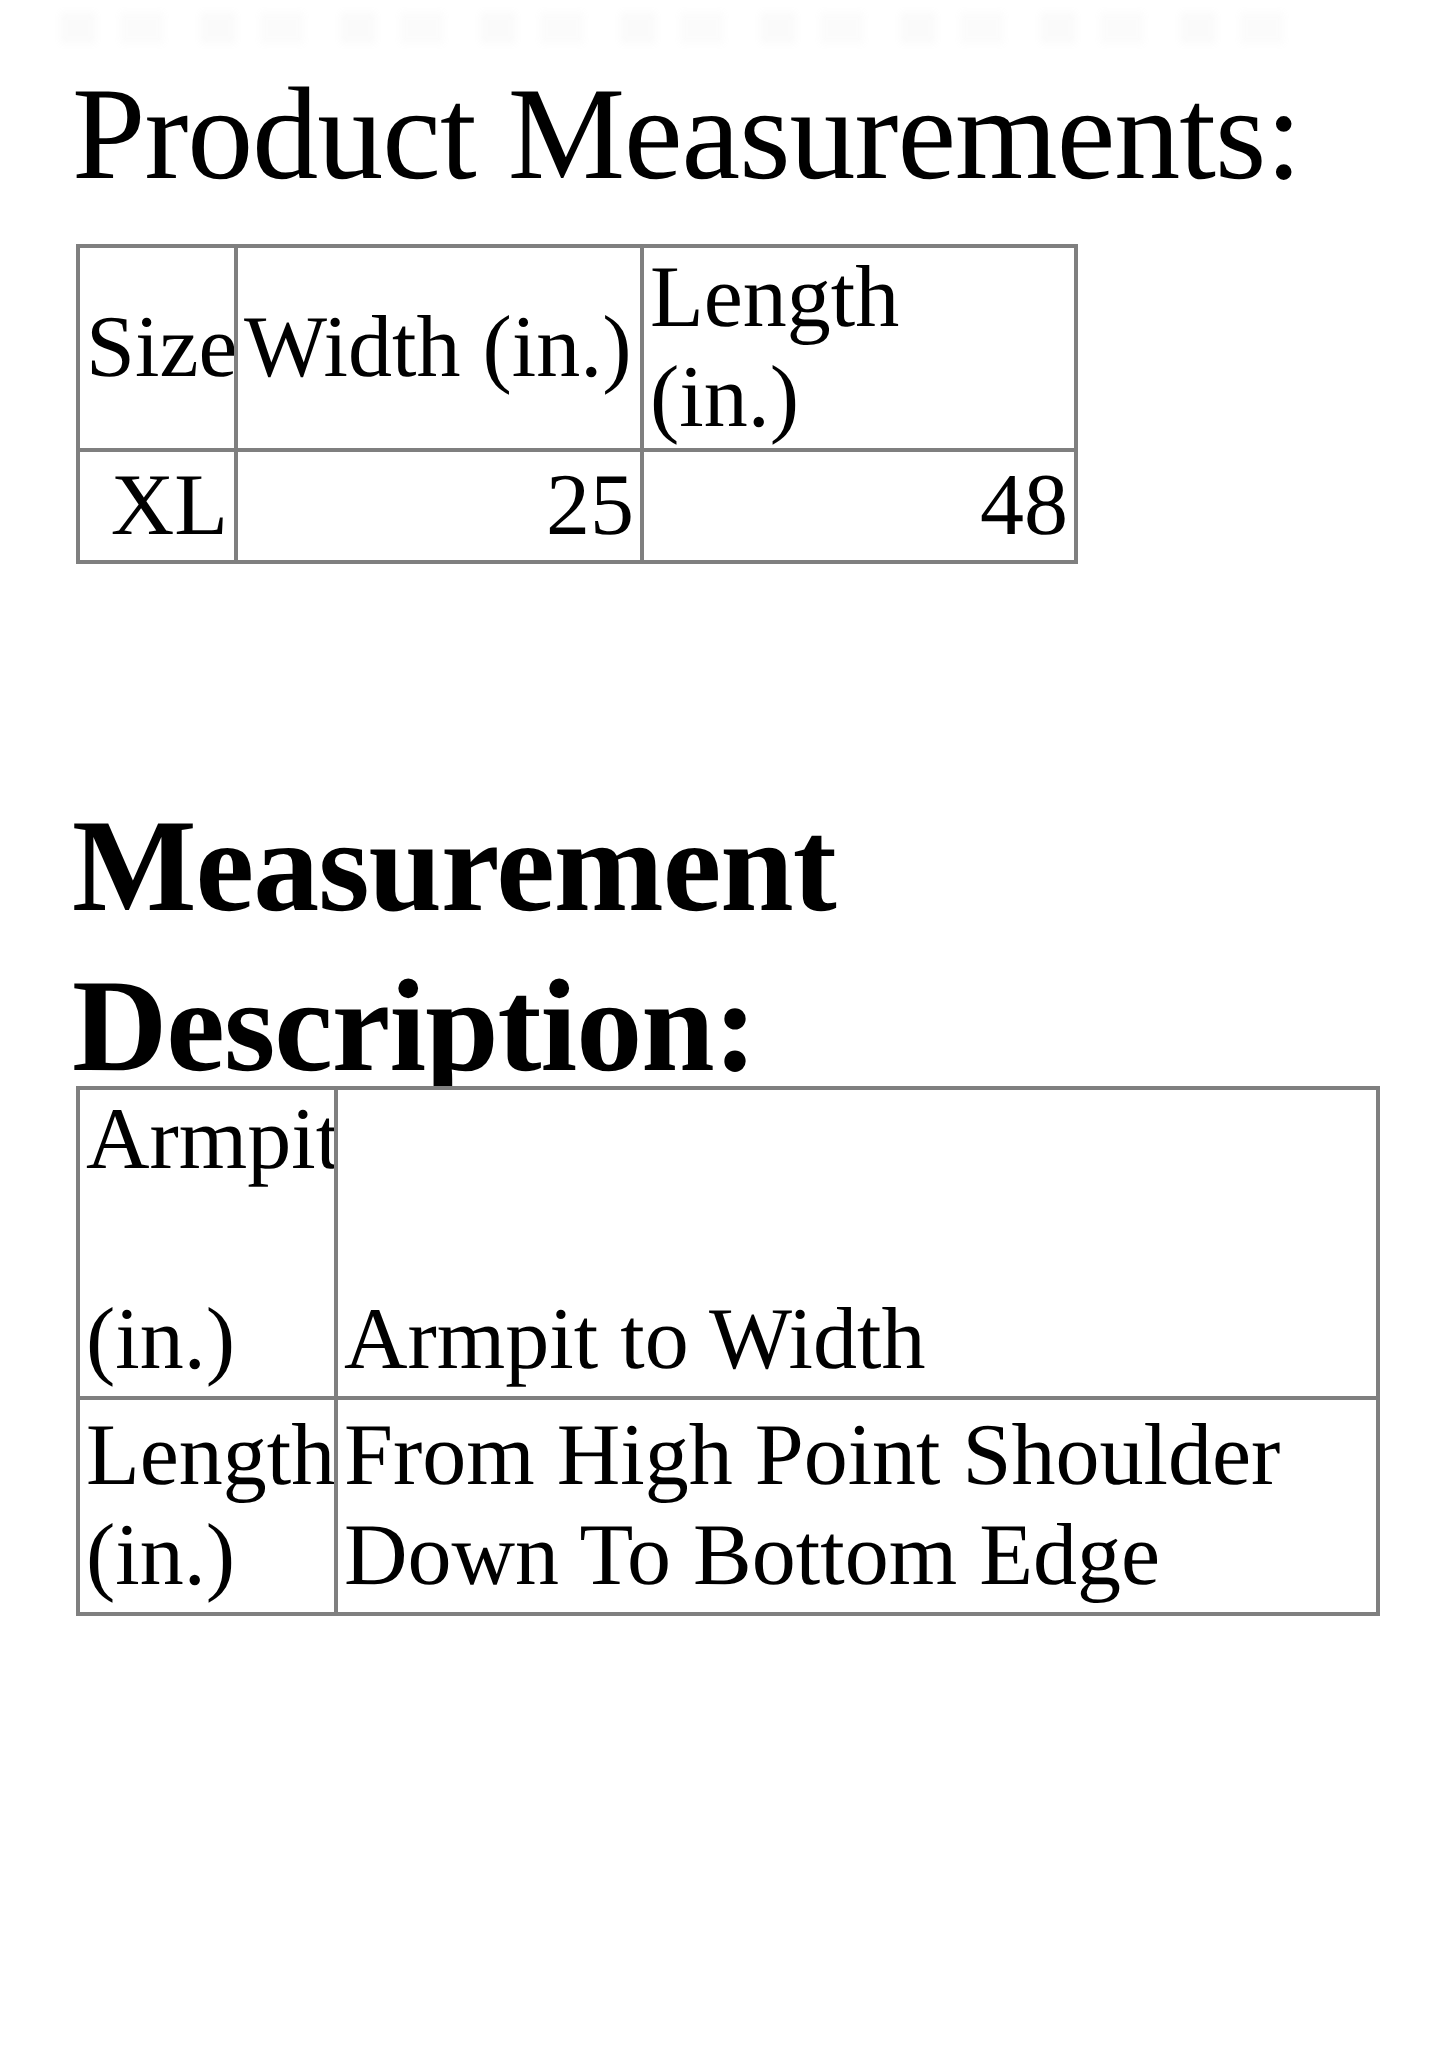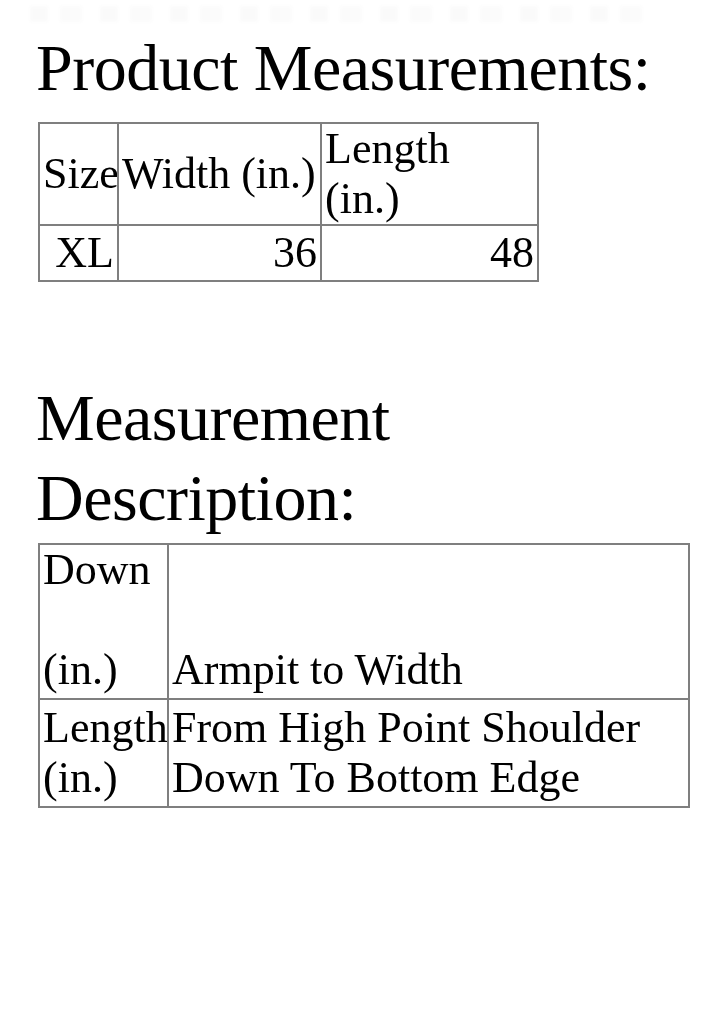--- a/index.html
+++ b/index.html
@@ -28,21 +28,21 @@
   .heading {
     position: absolute; left: 36px;
     margin: 0;
     font-size: 66px; line-height: 80px;
     font-weight: 400;
     letter-spacing: -0.5px;
     white-space: nowrap;
   }
   .heading.h2 { white-space: normal; width: 520px; }
   #heading-products { top: 28px; }
-  #heading-description { top: 378px; }
+  #heading-description { top: 394px; font-weight: bold; }
 
   table {
     position: absolute; left: 38px;
     border-collapse: collapse;
     table-layout: fixed;
     background: #ffffff;
   }
   td, th {
     border: 2px solid #7f7f7f;
     font-size: 44px;
@@ -88,36 +88,36 @@
         <col class="c-length">
     </colgroup>
     <tbody>
       <tr class="hdr">
         <th>Size</th>
         <th>Width (in.)</th>
         <th>Length (in.)</th>
       </tr>
       <tr class="data">
         <td>XL</td>
-        <td>36</td>
+        <td>25</td>
         <td>48</td>
       </tr>
     </tbody>
   </table>
 
   <h2 class="heading h2" id="heading-description">Measurement Description:</h2>
 
   <table id="description-table">
     <colgroup>
       <col class="c-label">
         <col class="c-desc">
     </colgroup>
     <tbody>
       <tr class="r-width">
-        <td>Down
+        <td>Armpit
 
 (in.)</td>
         <td>Armpit to Width</td>
       </tr>
       <tr class="r-length">
         <td>Length
 (in.)</td>
         <td>From High Point Shoulder
 Down To Bottom Edge</td>
       </tr>

